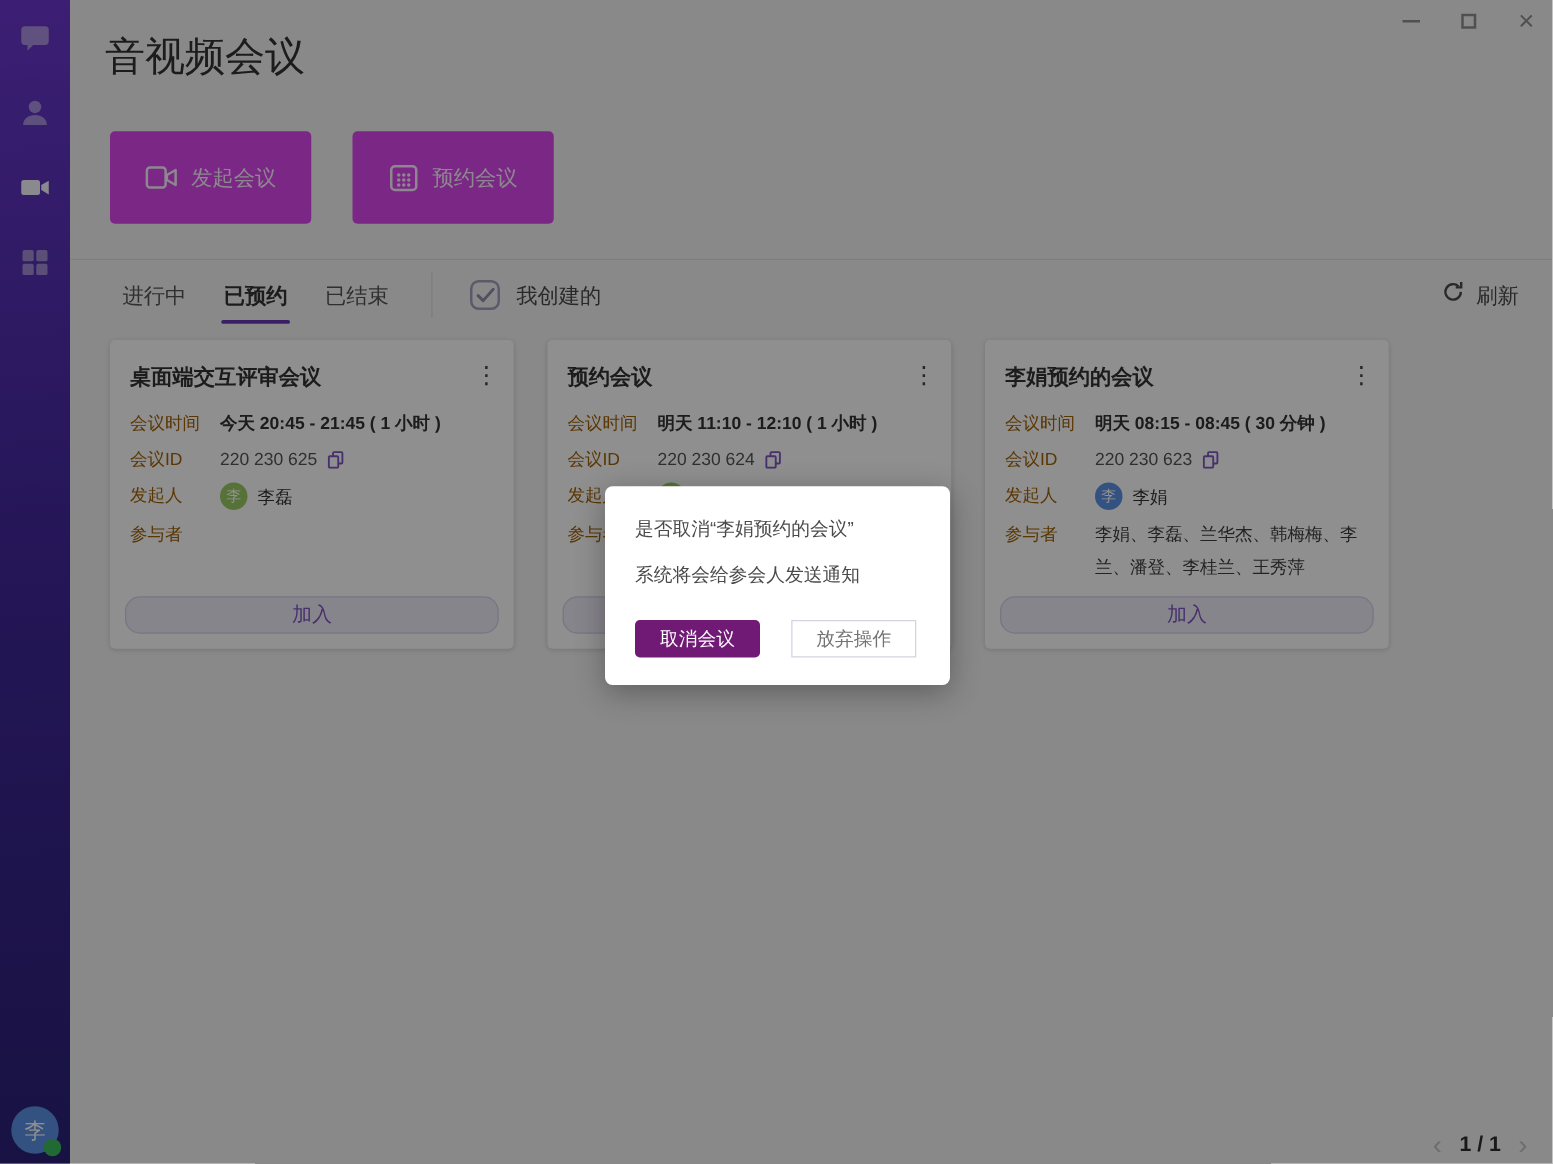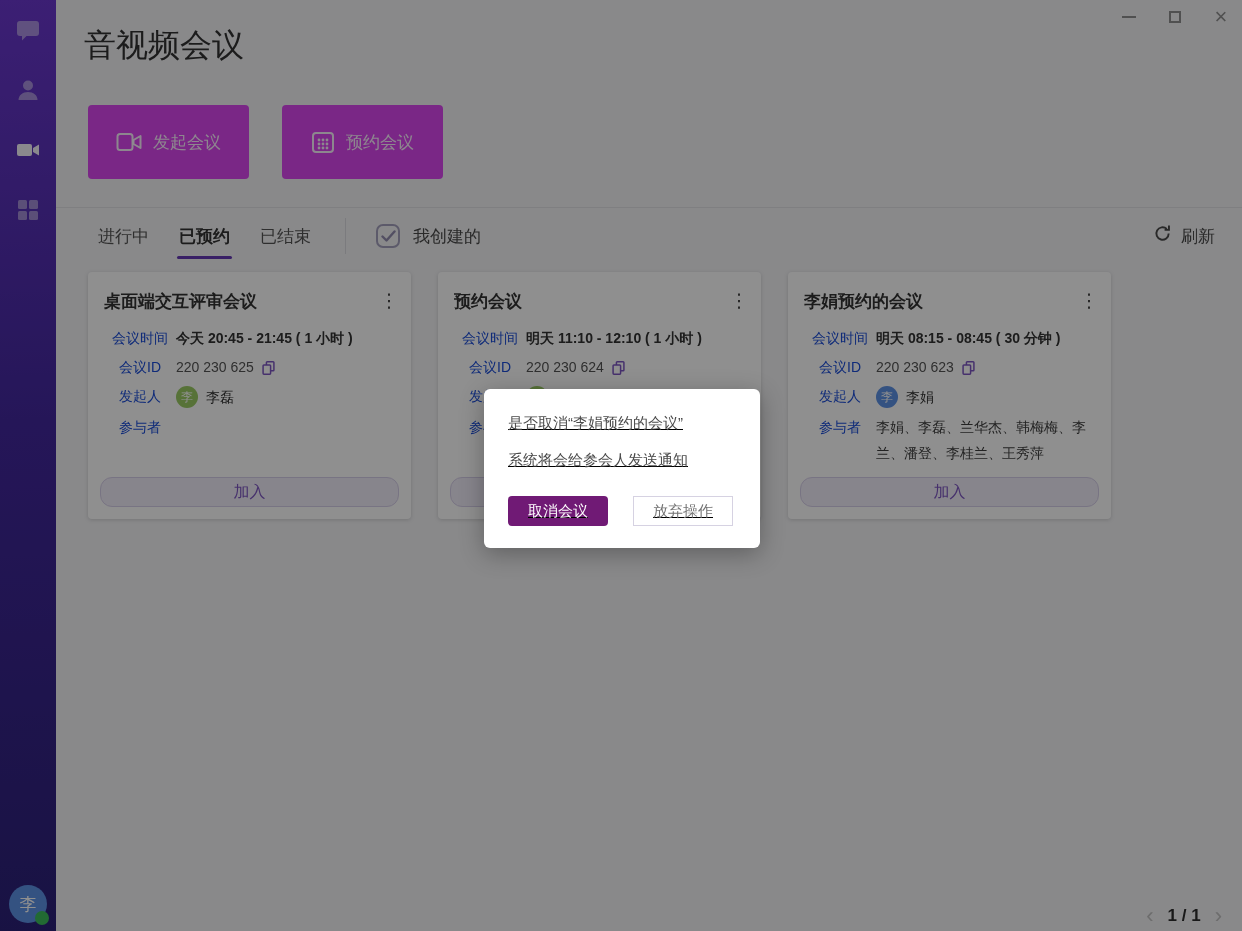--- a/index.html
+++ b/index.html
@@ -56,39 +56,39 @@
 
   
   .cards { position:absolute; left:32px; top:272px; display:flex; gap:27px; }
   .card { position:relative; width:323px; height:247px; background:#fff; border-radius:4px;
           box-shadow:0 1px 4px rgba(0,0,0,0.15); padding:18px 16px 0 16px; }
   .card-title { font-size:17px; font-weight:bold; color:#333; margin-bottom:15px; padding-right:28px;
                 white-space:nowrap; overflow:hidden; }
   .kebab { position:absolute; top:14px; right:8px; width:28px; height:28px; background:none; border:none;
            font-size:19px; color:#444; cursor:pointer; }
   .row { display:flex; margin-bottom:9px; font-size:14px; line-height:20px; }
-  .row-label { width:72px; flex-shrink:0; color:#1d4ed8;text-align:center; }
+  .row-label { width:72px; flex-shrink:0; color:#a16207; }
   .row-value { color:#333; }
   .row-value.bold { font-weight:bold; }
   .id-value { color:#555; display:flex; align-items:center; gap:7px; }
   .copy-btn { background:none; border:none; cursor:pointer; display:flex; padding:0; }
   .host-value { display:flex; align-items:center; gap:8px; color:#333; }
   .mini-avatar { width:22px; height:22px; border-radius:50%; color:#fff; font-size:12px;
                  display:flex; align-items:center; justify-content:center; flex-shrink:0; }
   .avatar-green { background:#9ccc65; }
   .avatar-blue  { background:#5e92e6; }
   .participants { color:#3f3f3f; line-height:26px; margin-top:-3px; }
   .join-btn { position:absolute; left:12px; right:12px; bottom:12px; height:30px;
               background:#f1edf9; border:1px solid #d7cfea; border-radius:12px; color:#7e57c2;
               font-size:16px; cursor:pointer; font-family:inherit; }
 
   
   .overlay { position:absolute; inset:0; background:rgba(0,0,0,0.44); z-index:40; }
   .dialog { position:absolute; left:484px; top:389px; width:276px; background:#fff; border-radius:6px;
-            box-shadow:0 6px 24px rgba(0,0,0,0.3); padding:25px 24px 22px; z-index:50;text-decoration:underline; }
+            box-shadow:0 6px 24px rgba(0,0,0,0.3); padding:25px 24px 22px; z-index:50; }
   .dialog-title { font-size:15px; color:#4a4a4a; }
   .dialog-msg { font-size:15px; color:#4a4a4a; margin-top:18px; }
   .dialog-actions { display:flex; gap:25px; margin-top:26px; }
   .btn-primary { width:100px; height:30px; background:#701a75; color:#fff; border:none;
                  border-radius:4px; font-size:15px; cursor:pointer; font-family:inherit; }
   .btn-ghost { width:100px; height:30px; background:#fff; color:#737373; border:1px solid #d6d2e2;
                border-radius:0; font-size:15px; cursor:pointer; font-family:inherit; }
 
   
   .pagination { position:absolute; right:18px; bottom:2px; display:flex; align-items:center; gap:12px; }

